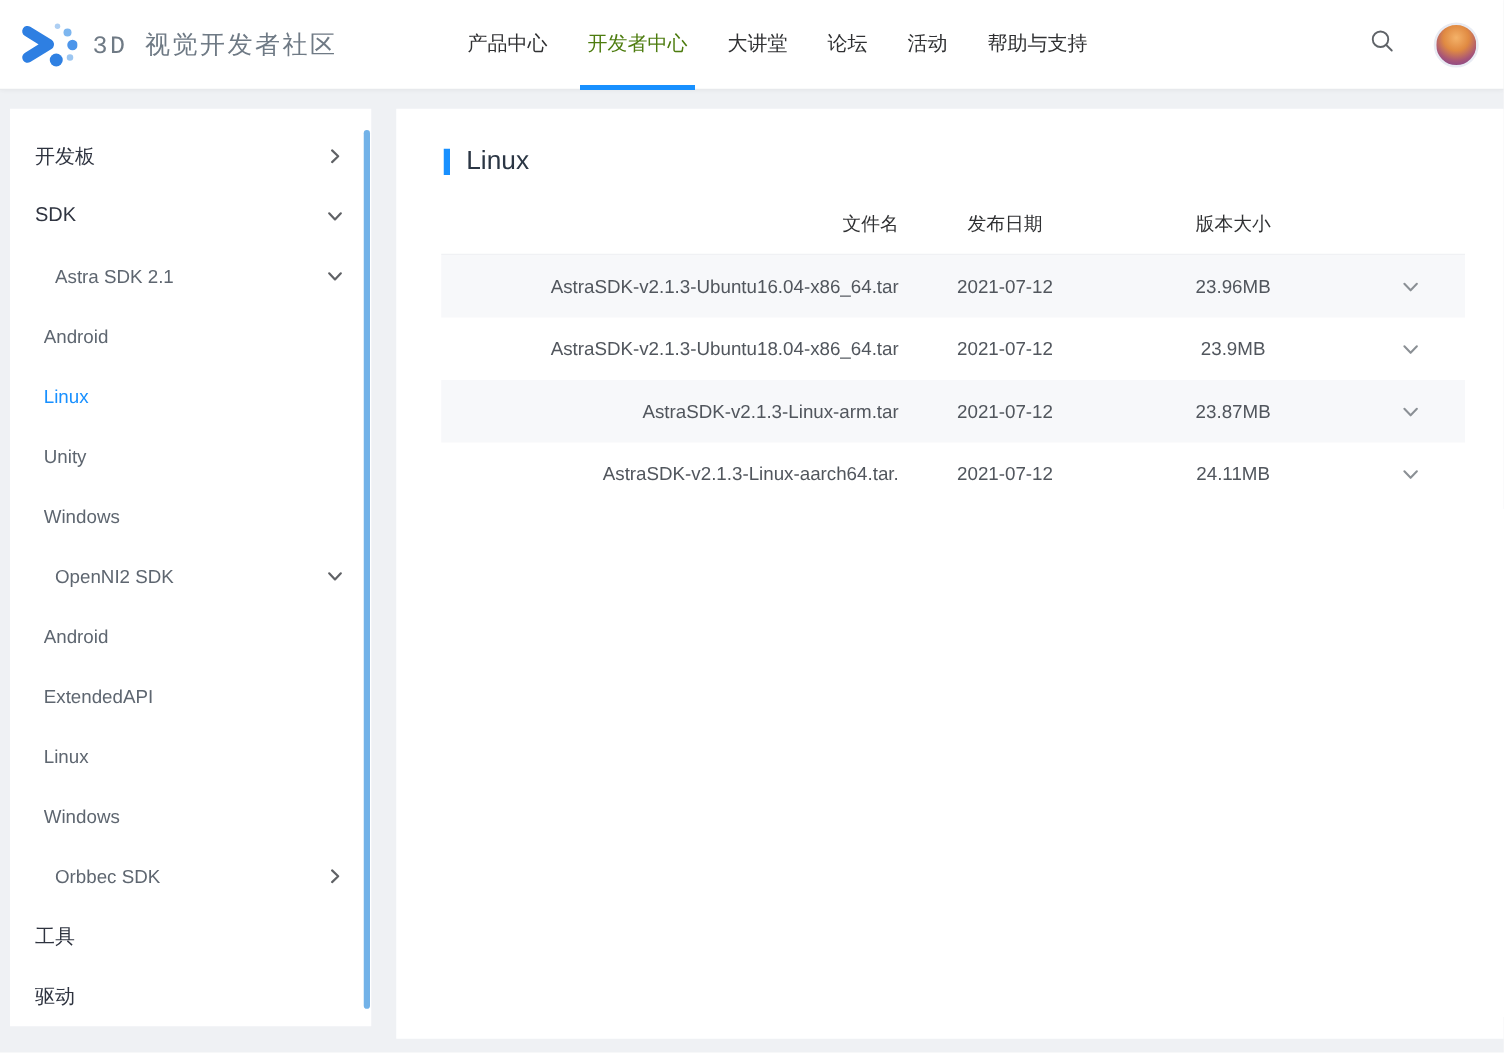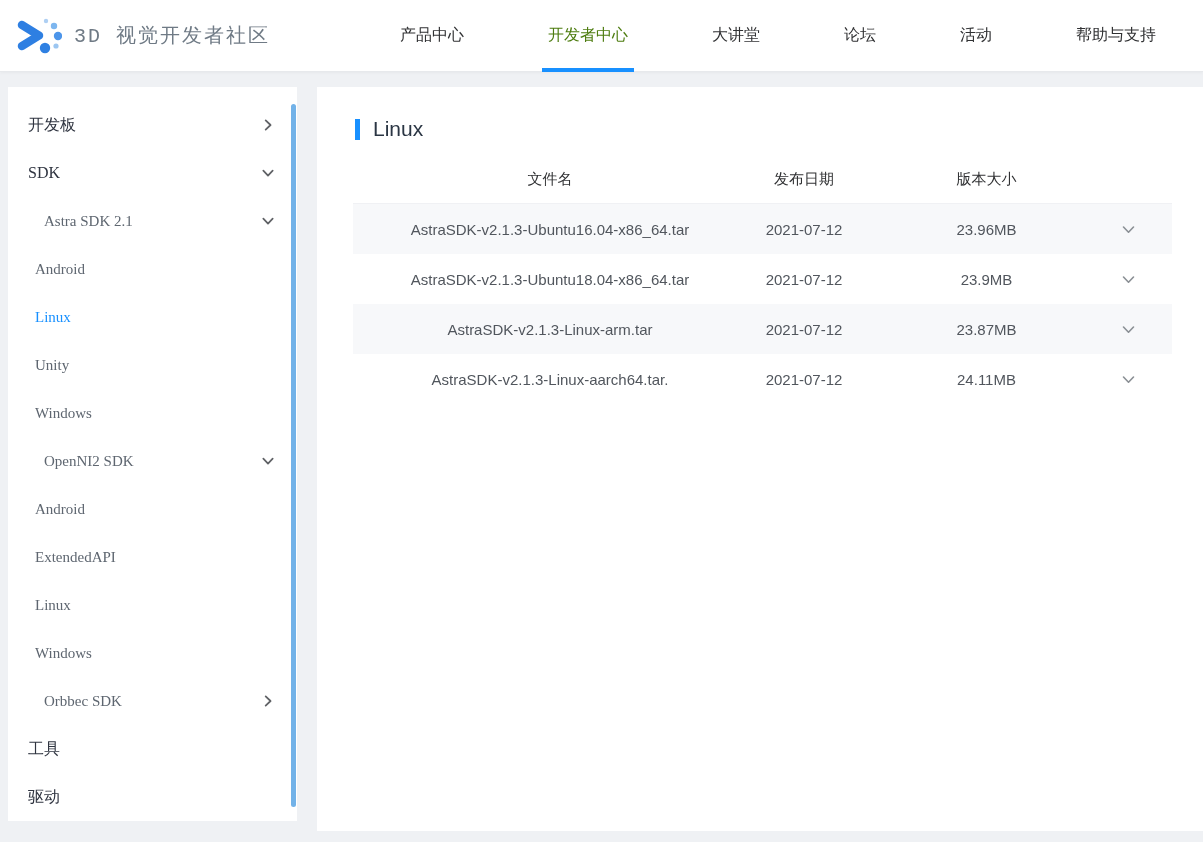--- a/index.html
+++ b/index.html
@@ -8,58 +8,58 @@
 
   
   .header { height:72px; background:#fff; border-bottom:1px solid #e7e9ec;
             display:flex; align-items:center; padding:0 20px 0 16px; position:relative; z-index:2;
             box-shadow:0 1px 3px rgba(0,0,0,.04);font-family:Liberation Mono, monospace; }
   .logo { display:flex; align-items:center; cursor:pointer; }
   .logo svg { display:block; }
   .logo-text { font-size:20px; color:#6f7a85; letter-spacing:2px; margin-left:12px; white-space:nowrap; }
 
   .nav { display:flex; align-items:stretch; height:72px; margin-left:88px; }
-  .nav-item { position:relative; display:flex; align-items:center; padding:0 6px; margin:0 36px;
+  .nav-item { position:relative; display:flex; align-items:center; padding:0 6px; margin:0 10px;
               font-size:16px; color:#303133; cursor:pointer; text-decoration:none; white-space:nowrap; }
   .nav-item.active { color:#4d7c0f; }
   .nav-item.active::after { content:""; position:absolute; left:0; right:0; bottom:0; height:4px; background:#1890ff; }
 
   .header-right { margin-left:auto; display:flex; align-items:center; }
   .search-btn { width:34px; height:34px; display:flex; align-items:center; justify-content:center;
                 cursor:pointer; margin-right:24px; }
   .avatar-group { display:flex; align-items:center; cursor:pointer; }
   .avatar { width:36px; height:36px; border-radius:50%; border:2px solid #e8ebf3;
             background:radial-gradient(circle at 50% 32%, #f4b269 0%, #e08a42 38%, #a85577 68%, #6d3f96 100%); }
 
   
   .content { display:flex; align-items:flex-start; padding:15px 0 0 8px; }
   .sidebar { width:289px; height:734px; background:#fff; position:relative; padding-top:14px; }
   .scroll-thumb { position:absolute; top:17px; right:1px; width:5px; height:703px;
                   background:#72b2e8; border-radius:3px; cursor:pointer; }
 
   .side-item { height:48px; display:flex; align-items:center; cursor:pointer; color:#303133; }
-  .side-item .label { flex:1; white-space:nowrap; overflow:hidden;font-family:Liberation Serif, serif; }
+  .side-item .label { flex:1; white-space:nowrap; overflow:hidden; }
   .side-item .caret { margin-right:22px; flex:0 0 auto; display:flex; align-items:center; }
   .lvl0 { padding-left:20px; font-size:16px; color:#2f3440; }
   .lvl1 { padding-left:36px; font-size:15px; color:#5e6670;gap:26px; }
   .lvl2 { padding-left:27px; font-size:15px; color:#5e6670; }
   .side-item.active .label { color:#1890ff; }
   .caret-right svg { transform:rotate(-90deg); }
 
   
   .main { flex:1; margin-left:20px; height:744px; background:#fff; padding:30px 31px 0 36px; }
   .page-title { display:flex; align-items:center; margin-left:2px; }
   .title-bar { width:5px; height:21px; background:#1890ff; margin-right:13px; }
   .title-text { font-size:21px; color:#2b3644; }
 
   .table { margin-top:15px; }
   .t-row { display:flex; align-items:center; height:50px; font-size:15px; color:#51565d; }
   .t-head { height:48px; font-size:15px; color:#303133; border-bottom:1px solid #f0f1f4; }
   .t-row.striped { background:#f7f8fa; }
-  .col-name { flex:1; padding-left:28px; text-align:center; white-space:nowrap; overflow:hidden; }
+  .col-name { flex:1; padding-left:28px; text-align:right; white-space:nowrap; overflow:hidden; }
   .col-date { width:170px; text-align:center; }
   .col-size { width:195px; text-align:center; }
   .col-expand { width:88px; display:flex; justify-content:center; }
   .expand-btn { width:26px; height:26px; display:flex; align-items:center; justify-content:center; cursor:pointer; }
 </style>
 </head>
 <body>
 
 <div class="header">
   <div class="logo">

